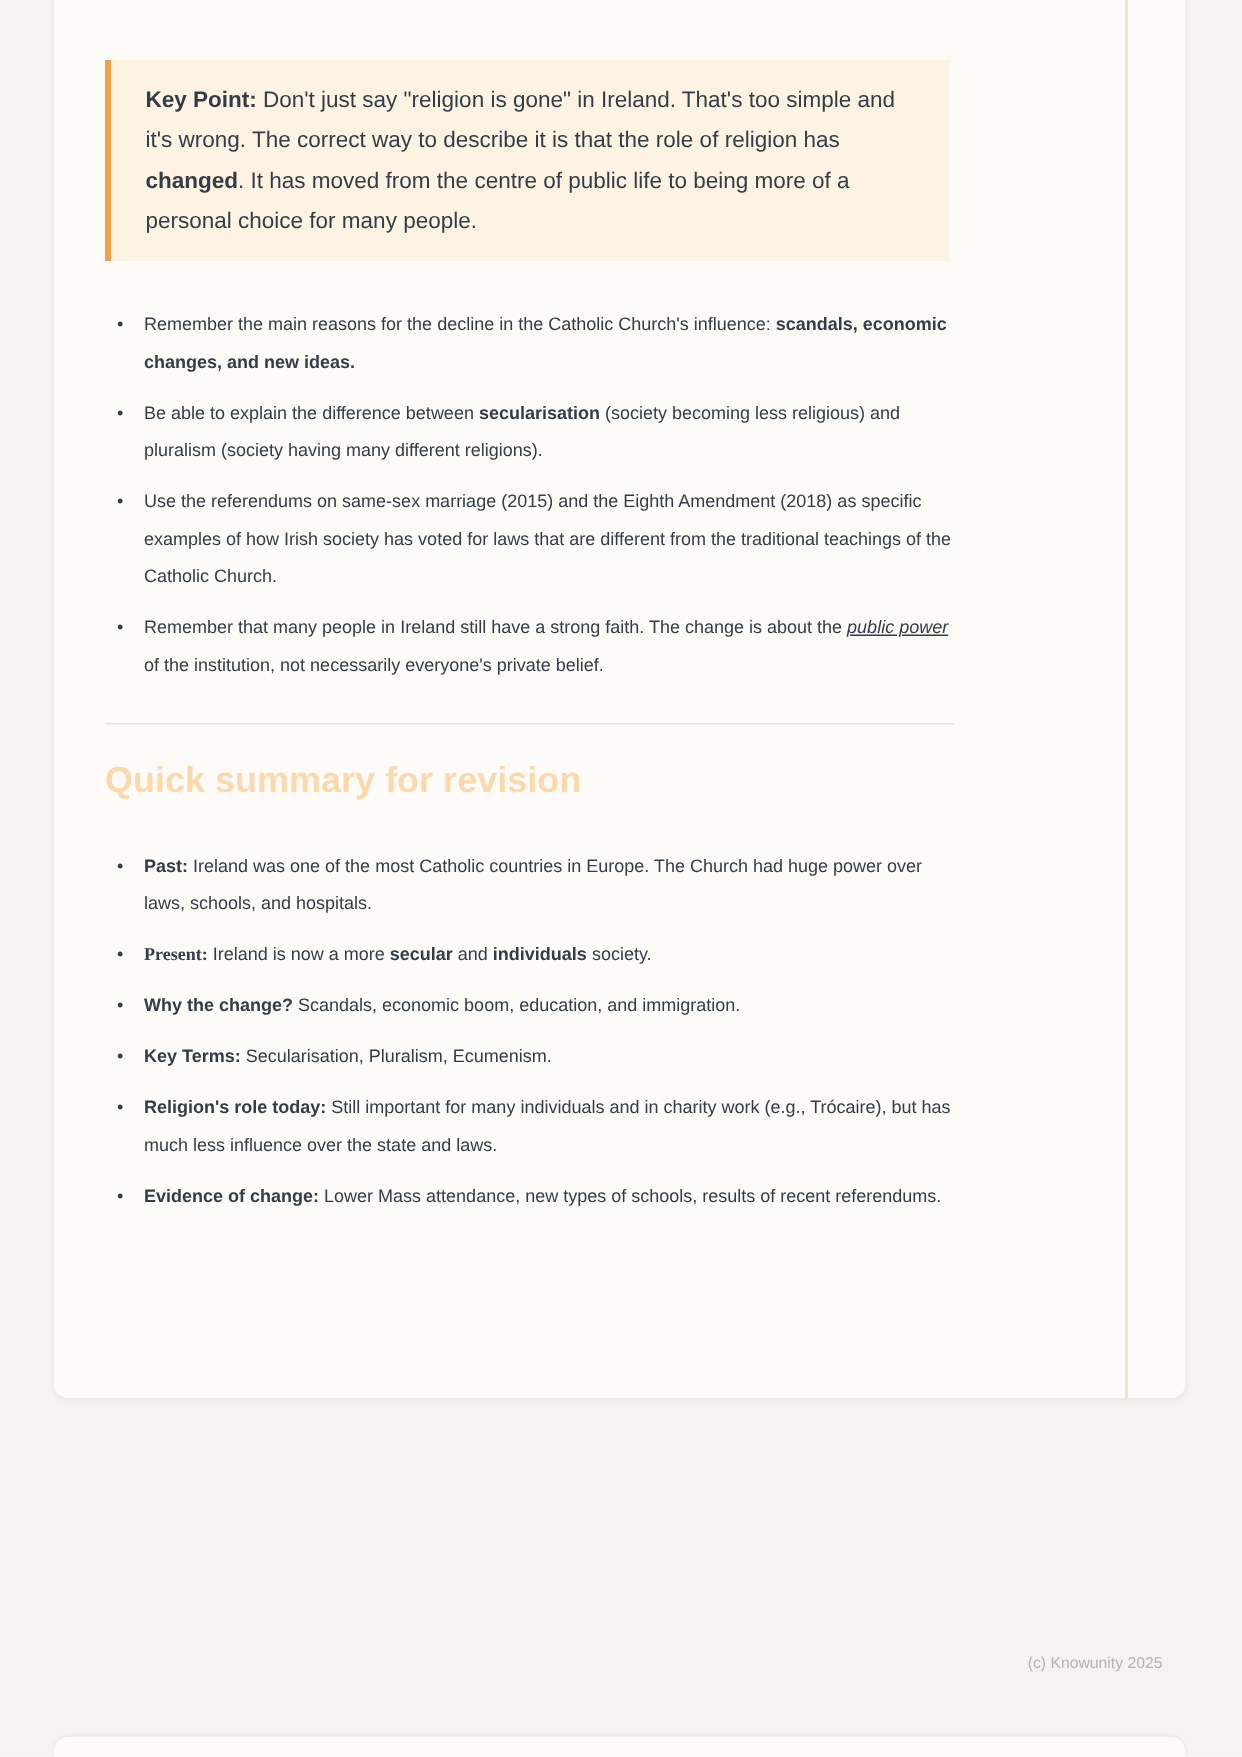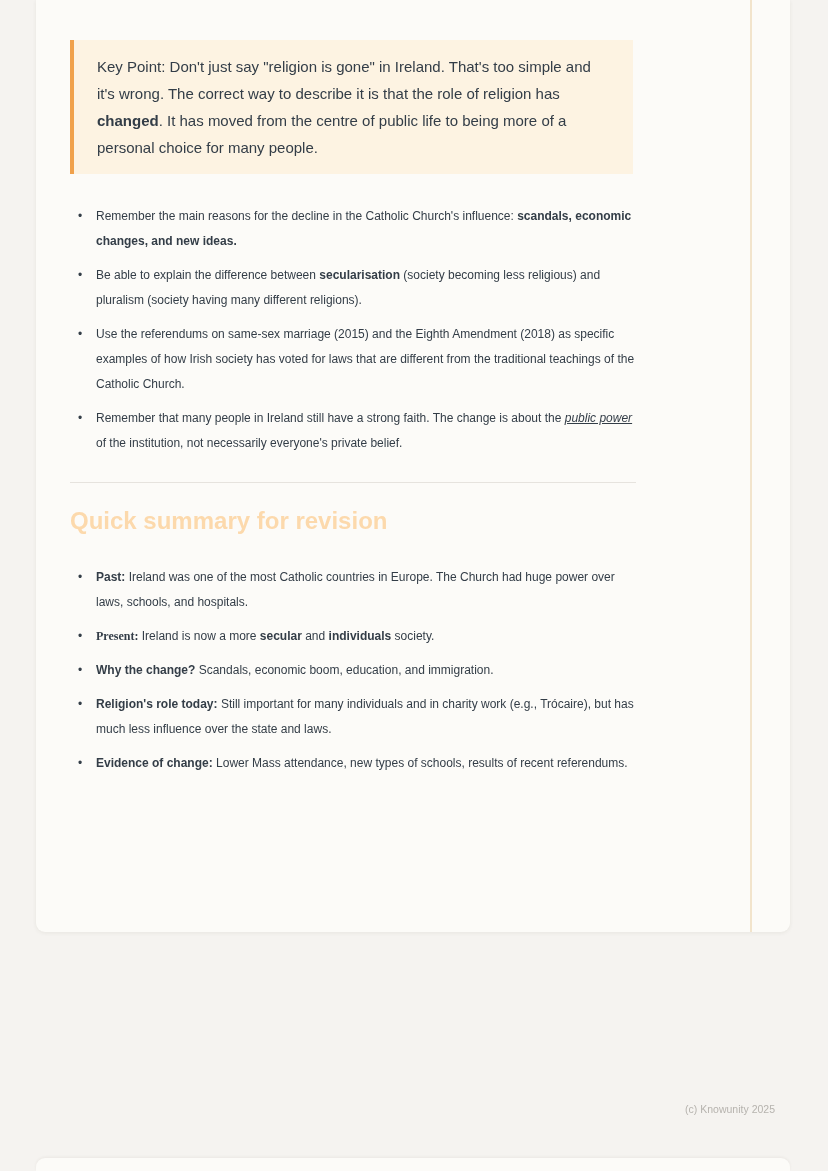--- a/index.html
+++ b/index.html
@@ -101,38 +101,39 @@
   }
 </style>
 </head>
 <body style="--page-bg: #f5f3f0; --card-bg: #fcfbf8; --accent-orange: #f0a14b; --keypoint-bg: #fdf3e2; --heading-peach: #fcd9ac; --text: #333d47; --divider: #e6e3de; --muted: #b6b3ae; --edge-line: #f2e4cc;">
 
 <div class="page-card">
   <div class="content">
 
     <section class="keypoint">
       <div class="keypoint-accent"></div>
-      <p class="keypoint-text"><span style="font-weight: normal;">Key Point: </span><span>Don't just say "religion is gone" in Ireland. That's too simple and it's wrong. The correct way to describe it is that the role of religion has </span><span style="font-weight: bold;">changed</span><span>. It has moved from the centre of public life to being more of a personal choice for many people.</span></p>
+      <p class="keypoint-text"><span style="font-weight: bold;">Key Point: </span><span>Don't just say "religion is gone" in Ireland. That's too simple and it's wrong. The correct way to describe it is that the role of religion has </span><span style="font-weight: bold;">changed</span><span>. It has moved from the centre of public life to being more of a personal choice for many people.</span></p>
     </section>
 
     <ul class="bullets">
         <li><span>Remember the main reasons for the decline in the Catholic Church's influence: </span><span style="font-weight: bold;">scandals, economic changes, and new ideas.</span></li>
         <li><span>Be able to explain the difference between </span><span style="font-weight: bold;">secularisation</span><span> (society becoming less religious) and </span><span style="font-weight: normal;">pluralism</span><span> (society having many different religions).</span></li>
         <li><span>Use the referendums on same-sex marriage (2015) and the Eighth Amendment (2018) as specific examples of how Irish society has voted for laws that are different from the traditional teachings of the Catholic Church.</span></li>
         <li><span>Remember that many people in Ireland still have a strong faith. The change is about the </span><span style="font-style: italic; text-decoration: underline;">public power</span><span> of the institution, not necessarily everyone's private belief.</span></li>
       </ul>
 
     <div class="divider"></div>
 
     <h2 class="summary-heading">Quick summary for revision</h2>
 
     <ul class="bullets summary">
         <li><span style="font-weight: bold;">Past:</span><span> Ireland was one of the most Catholic countries in Europe. The Church had huge power over laws, schools, and hospitals.</span></li>
         <li><span style="font-weight: bold; font-family: Liberation Serif, serif;">Present:</span><span> Ireland is now a more </span><span style="font-weight: bold;">secular</span><span> and </span><span style="font-weight: bold;">individuals</span><span> society.</span></li>
         <li><span style="font-weight: bold;">Why the change?</span><span> Scandals, economic boom, education, and immigration.</span></li>
+        <li><span style="font-weight: bold;">Key Terms:</span><span> Secularisation, Pluralism, Ecumenism.</span></li>
         <li><span style="font-weight: bold;">Religion's role today:</span><span> Still important for many individuals and in charity work (e.g., Trócaire), but has much less influence over the state and laws.</span></li>
         <li><span style="font-weight: bold;">Evidence of change:</span><span> Lower Mass attendance, new types of schools, results of recent referendums.</span></li>
       </ul>
 
   </div>
 </div>
 
 <div class="page-edge-line"></div>
 
 <div class="copyright">(c) Knowunity 2025</div>

